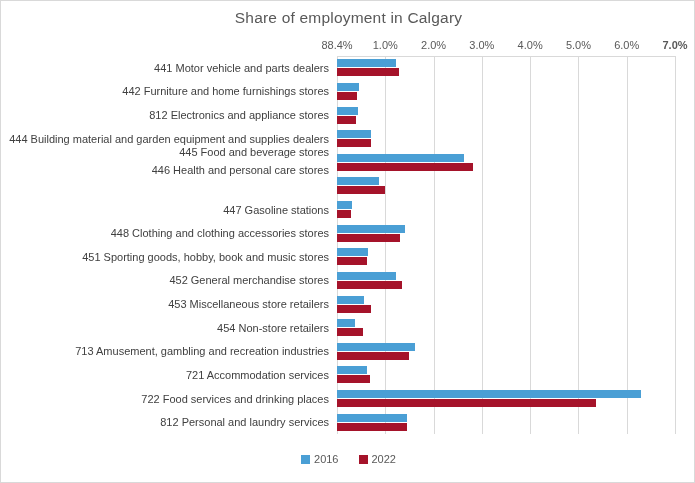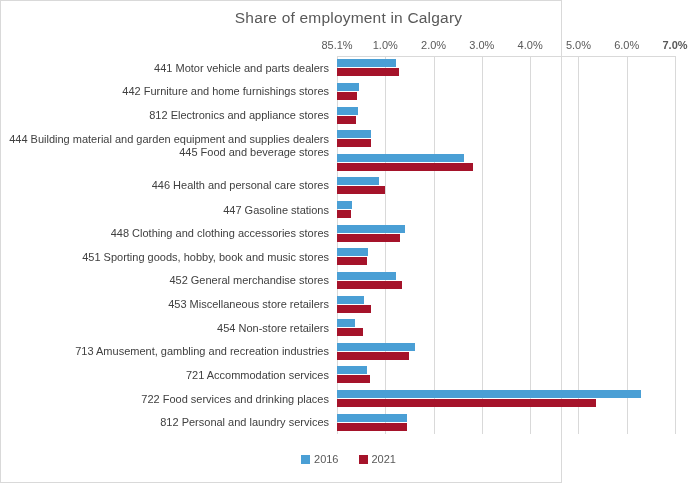--- a/index.html
+++ b/index.html
@@ -9,21 +9,21 @@
   body {
     width: 695px;
     height: 483px;
     background: #ffffff;
     font-family: "Liberation Sans", sans-serif;
     color: #404040;
     overflow: hidden;
   }
   #chart-root {
     position: relative;
-    width: 562px;
+    width: 695px;
     height: 483px;
     box-sizing: border-box;
     border: 1px solid #d9d9d9;
   }
   #chart-title {
     position: absolute;
     left: 0;
     top: 8px;
     width: 695px;
     text-align: center;
@@ -116,21 +116,21 @@
   .legend-label { vertical-align: 0; }
 </style>
 </head>
 <body>
 
 <div id="chart-root">
 
   <div id="chart-title">Share of employment in Calgary</div>
 
   <div id="xaxis-labels">
-      <span class="xlab" style="left: 0px;">85.1%</span>
+      <span class="xlab" style="left: 0px;">88.4%</span>
       <span class="xlab" style="left: 48.2857px;">1.0%</span>
       <span class="xlab" style="left: 96.5714px;">2.0%</span>
       <span class="xlab" style="left: 144.857px;">3.0%</span>
       <span class="xlab" style="left: 193.143px;">4.0%</span>
       <span class="xlab" style="left: 241.429px;">5.0%</span>
       <span class="xlab" style="left: 289.714px;">6.0%</span>
       <span class="xlab" style="left: 338px; font-weight: bold;">7.0%</span>
     </div>
 
   <div id="plot">
@@ -176,28 +176,28 @@
       <div class="bar s2016" title="812 Personal and laundry services — 2016: 1.44%" style="top: 357.688px; height: 8px; width: 69.5314px; background: rgb(74, 159, 213);"></div>
       <div class="bar s2021" title="812 Personal and laundry services — 2021: 1.44%" style="top: 366.688px; height: 8px; width: 69.5314px; background: rgb(165, 19, 42);"></div>
     </div>
 
   <div id="cat-labels">
       <div class="catlab" style="top: 11.8125px;">441 Motor vehicle and parts dealers</div>
       <div class="catlab" style="top: 35.4375px;">442 Furniture and home furnishings stores</div>
       <div class="catlab" style="top: 59.0625px;">812 Electronics and appliance stores</div>
       <div class="catlab" style="top: 82.6875px;">444 Building material and garden equipment and supplies dealers</div>
       <div class="catlab" style="top: 96px; text-align: right;">445 Food and beverage stores</div>
-      <div class="catlab" style="top: 129px;">446 Health and personal care stores</div>
+      <div class="catlab" style="top: 114px;">446 Health and personal care stores</div>
       <div class="catlab" style="top: 153.562px;">447 Gasoline stations</div>
       <div class="catlab" style="top: 177.188px;">448 Clothing and clothing accessories stores</div>
       <div class="catlab" style="top: 200.812px;">451 Sporting goods, hobby, book and music stores</div>
       <div class="catlab" style="top: 224.438px;">452 General merchandise stores</div>
       <div class="catlab" style="top: 248.062px;">453 Miscellaneous store retailers</div>
       <div class="catlab" style="top: 271.688px;">454 Non-store retailers</div>
       <div class="catlab" style="top: 295.312px;">713 Amusement, gambling and recreation industries</div>
       <div class="catlab" style="top: 318.938px;">721 Accommodation services</div>
       <div class="catlab" style="top: 342.562px;">722 Food services and drinking places</div>
       <div class="catlab" style="top: 366.188px;">812 Personal and laundry services</div>
     </div>
 
-  <div id="legend"><span class="legend-item"><span class="legend-swatch" style="background: rgb(74, 159, 213);"></span><span class="legend-label">2016</span></span><span class="legend-item"><span class="legend-swatch" style="background: rgb(165, 19, 42);"></span><span class="legend-label">2021</span></span></div>
+  <div id="legend"><span class="legend-item"><span class="legend-swatch" style="background: rgb(74, 159, 213);"></span><span class="legend-label">2016</span></span><span class="legend-item"><span class="legend-swatch" style="background: rgb(165, 19, 42);"></span><span class="legend-label">2022</span></span></div>
 
 </div>
 
 </body></html>

